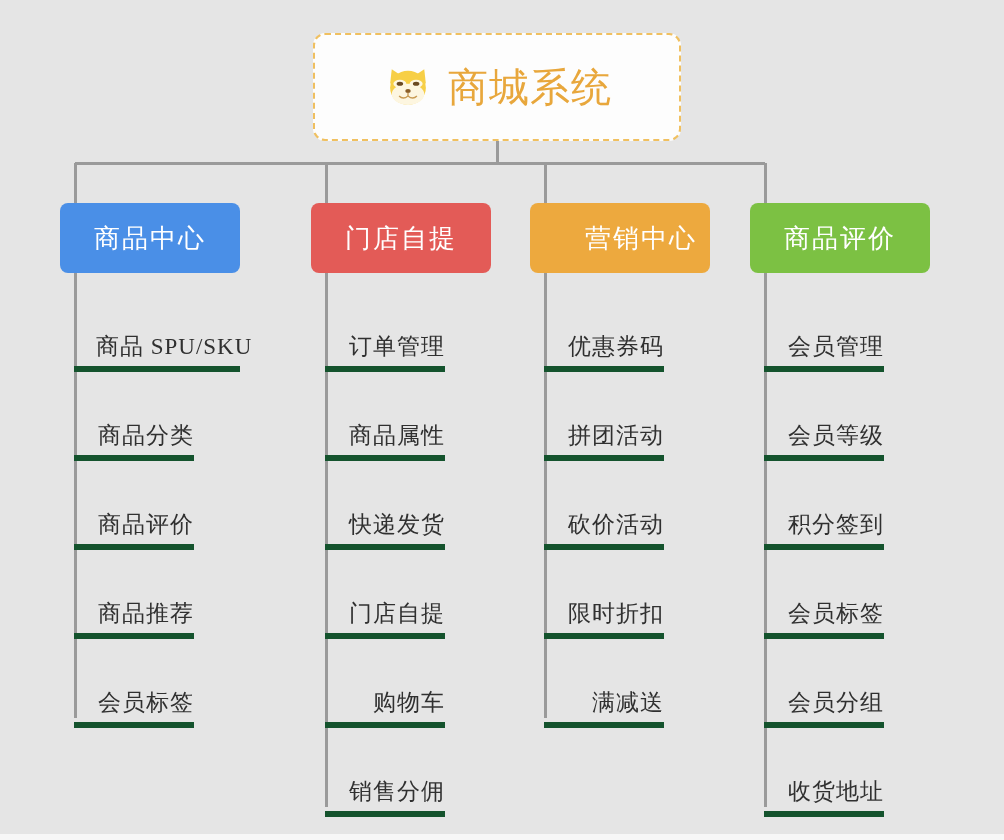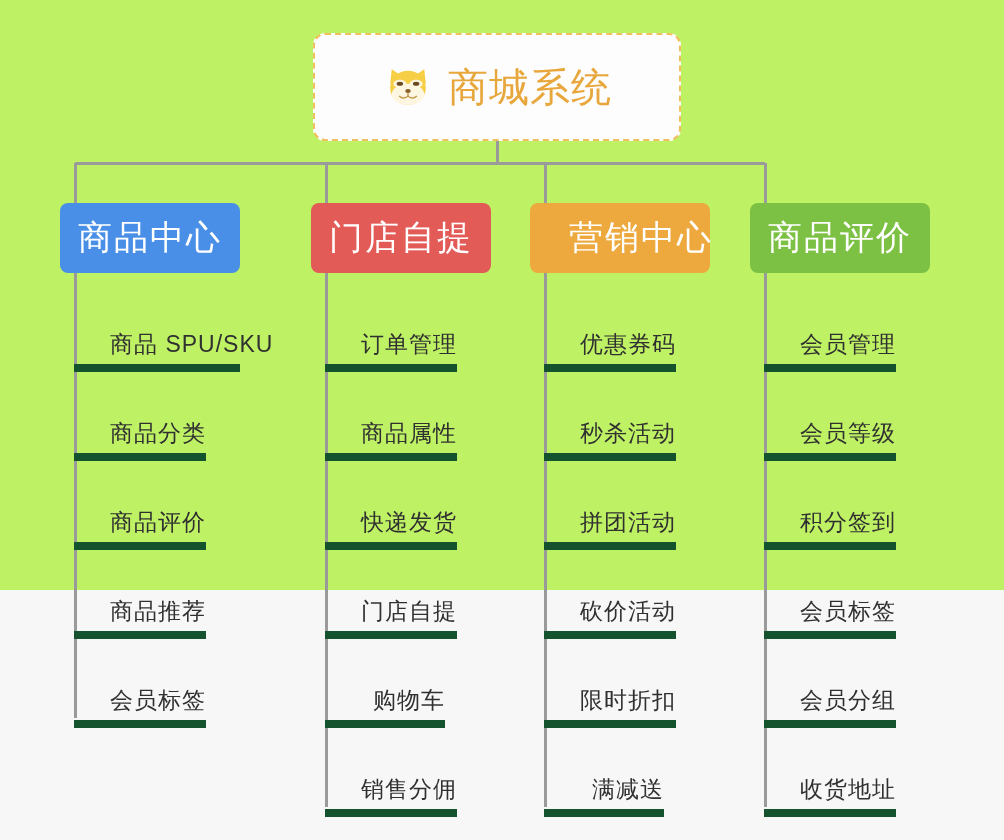--- a/index.html
+++ b/index.html
@@ -9,22 +9,22 @@
     width: 1004px;
     height: 840px;
     background: #f7f7f7;
     font-family: "Liberation Sans", "DejaVu Sans", sans-serif;
     overflow: hidden;
   }
 
   #mindmap {
     position: relative;
     width: 1004px;
-    height: 590px;
-    background: #bef264;
+    height: 834px;
+    background: #e5e5e5;
     text-align: right;
   }
 
   
   .root-card {
     position: absolute;
     left: 313px;
     top: 33px;
     width: 368px;
     height: 108px;
@@ -69,21 +69,21 @@
     top: 203px;
   }
 
   .cat-header {
     height: 70px;
     border-radius: 8px;
     display: flex;
     align-items: center;
     justify-content: center;
     color: #ffffff;
-    font-size: 34px;
+    font-size: 26px;
     letter-spacing: 2px;
     white-space: nowrap;
   }
 
   .leaf-list {
     position: relative;
     margin-top: 0;
     padding-top: 10px;
   }
 
@@ -101,23 +101,24 @@
   .leaf-item {
     position: relative;
     height: 89px;
     display: flex;
     align-items: flex-end;
     padding-left: 14px;
   }
 
   .leaf-underline {
     position: relative;
-    border-bottom: 8px solid #14532d;
-    padding: 0 0 7px 36px;
+    border-bottom: 6px solid #14532d;
+    padding: 0 0 7px 22px;
     min-width: 120px;
+    font-family: Liberation Serif, serif;
   }
 
   .leaf-label {
     font-size: 23px;
     color: #303030;
     white-space: nowrap;
     letter-spacing: 1px;
     line-height: 1.1;
   }
 
@@ -209,23 +210,20 @@
           </div>
         </div>
       </div>
       <div class="column" style="left: 530px; width: 180px;">
         <div class="cat-header" style="background: rgb(237, 169, 62); width: 180px; padding-left: 42px;">营销中心</div>
         <div class="leaf-list">
           <div class="leaf-item">
             <div class="leaf-underline"><span class="leaf-label">优惠券码</span></div>
           </div>
           <div class="leaf-item">
-            <div class="leaf-underline"><span class="leaf-label">秒杀活动</span></div>
-          </div>
-          <div class="leaf-item">
             <div class="leaf-underline"><span class="leaf-label">拼团活动</span></div>
           </div>
           <div class="leaf-item">
             <div class="leaf-underline"><span class="leaf-label">砍价活动</span></div>
           </div>
           <div class="leaf-item">
             <div class="leaf-underline"><span class="leaf-label">限时折扣</span></div>
           </div>
           <div class="leaf-item">
             <div class="leaf-underline"><span class="leaf-label">满减送</span></div>

